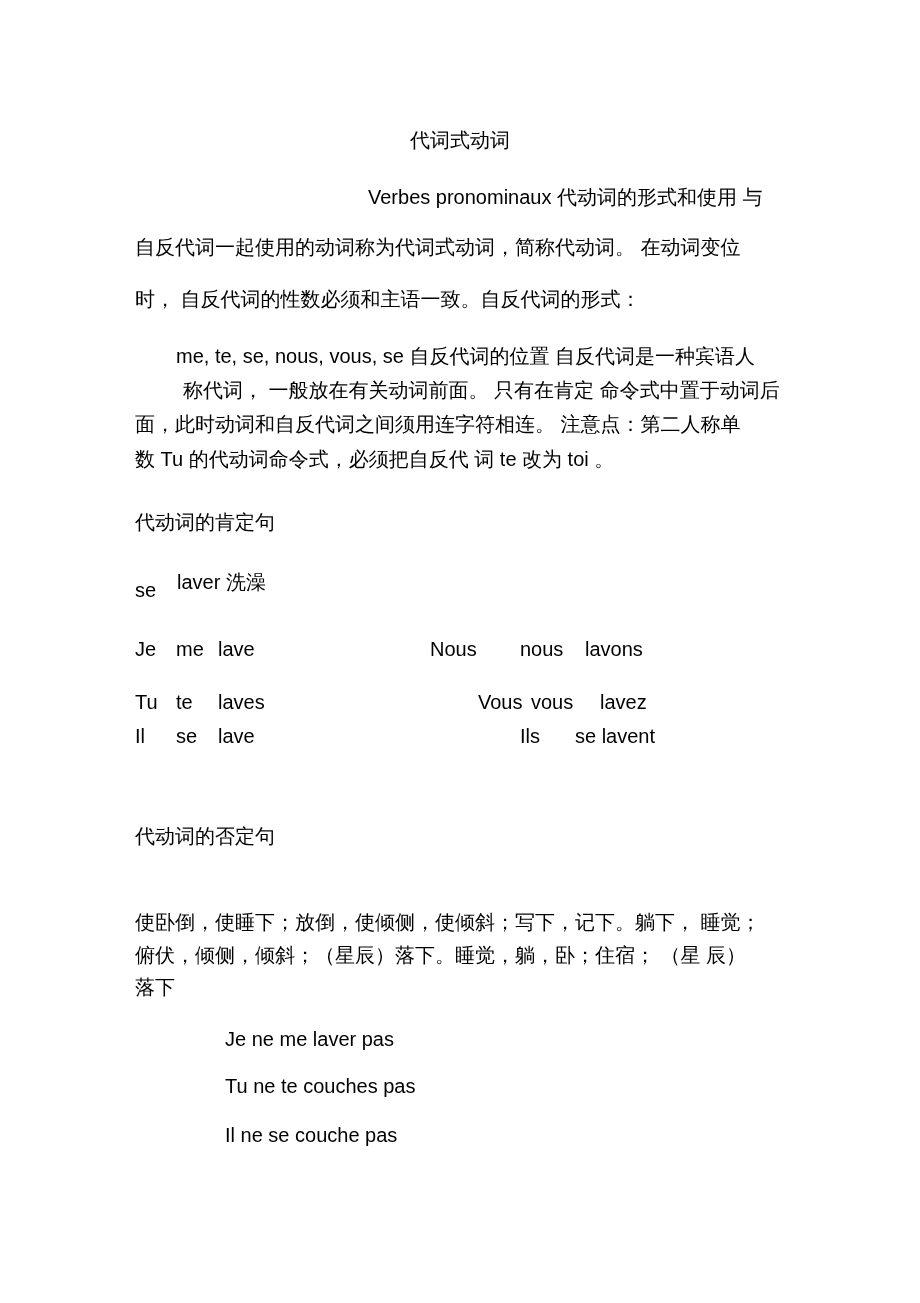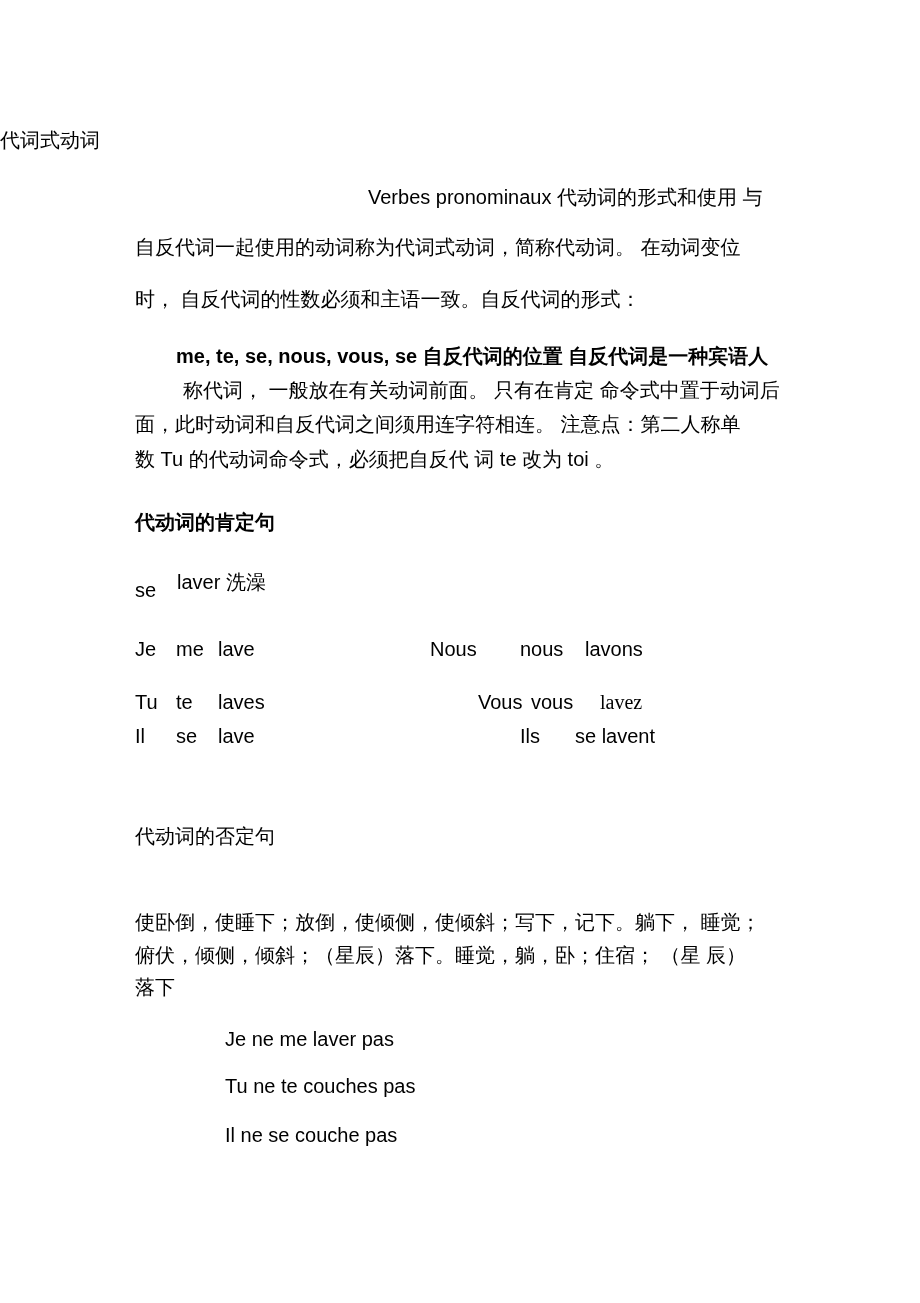--- a/index.html
+++ b/index.html
@@ -16,61 +16,62 @@
     color: #000000;
     font-size: 20px;
     overflow: hidden;
   }
   .ln {
     position: absolute;
     white-space: pre;
     line-height: 1.2;
   }
   .center {
+    text-align: center;
   }
   .tok {
     position: absolute;
     white-space: pre;
     line-height: 1.2;
   }
 </style>
 </head>
 <body>
 
 <div class="page">
 
   <div class="ln center" style="top:128px; left:0; width:920px;">代词式动词</div>
 
   <div class="ln" style="top:185px; left:368px;">Verbes pronominaux 代动词的形式和使用 与</div>
   <div class="ln" style="top:235px; left:135px;">自反代词一起使用的动词称为代词式动词，简称代动词。 在动词变位</div>
   <div class="ln" style="top:287px; left:135px;">时， 自反代词的性数必须和主语一致。自反代词的形式：</div>
 
-  <div class="ln" style="top:344px; left:176px;font-weight:bold;">me, te, se, nous, vous, se 自反代词的位置 自反代词是一种宾语人</div>
+  <div class="ln" style="top:344px; left:176px;">me, te, se, nous, vous, se 自反代词的位置 自反代词是一种宾语人</div>
   <div class="ln" style="top:378px; left:135px;margin-left:48px;">称代词， 一般放在有关动词前面。 只有在肯定 命令式中置于动词后</div>
   <div class="ln" style="top:412px; left:135px;">面，此时动词和自反代词之间须用连字符相连。 注意点：第二人称单</div>
   <div class="ln" style="top:447px; left:135px;">数 Tu 的代动词命令式，必须把自反代 词 te 改为 toi 。</div>
 
-  <div class="ln" style="top:510px; left:135px;font-weight:bold;">代动词的肯定句</div>
+  <div class="ln" style="top:510px; left:135px;">代动词的肯定句</div>
 
   <span class="tok" style="top:578px; left:135px;">se</span>
   <span class="tok" style="top:570px; left:177px;text-align:right;">laver 洗澡</span>
 
   <span class="tok" style="top:637px; left:135px;">Je</span>
   <span class="tok" style="top:637px; left:176px;">me</span>
   <span class="tok" style="top:637px; left:218px;">lave</span>
   <span class="tok" style="top:637px; left:430px;">Nous</span>
   <span class="tok" style="top:637px; left:520px;">nous</span>
   <span class="tok" style="top:637px; left:585px;">lavons</span>
 
   <span class="tok" style="top:690px; left:135px;">Tu</span>
   <span class="tok" style="top:690px; left:176px;">te</span>
   <span class="tok" style="top:690px; left:218px;">laves</span>
   <span class="tok" style="top:690px; left:478px;">Vous</span>
   <span class="tok" style="top:690px; left:531px;">vous</span>
-  <span class="tok" style="top:690px; left:600px;font-family:Liberation Serif, serif;">lavez</span>
+  <span class="tok" style="top:690px; left:600px;">lavez</span>
 
   <span class="tok" style="top:724px; left:135px;">Il</span>
   <span class="tok" style="top:724px; left:176px;">se</span>
   <span class="tok" style="top:724px; left:218px;">lave</span>
   <span class="tok" style="top:724px; left:520px;">Ils</span>
   <span class="tok" style="top:724px; left:575px;">se lavent</span>
 
   <div class="ln" style="top:824px; left:135px;">代动词的否定句</div>
 
   <div class="ln" style="top:910px; left:135px;">使卧倒，使睡下；放倒，使倾侧，使倾斜；写下，记下。躺下， 睡觉；</div>

